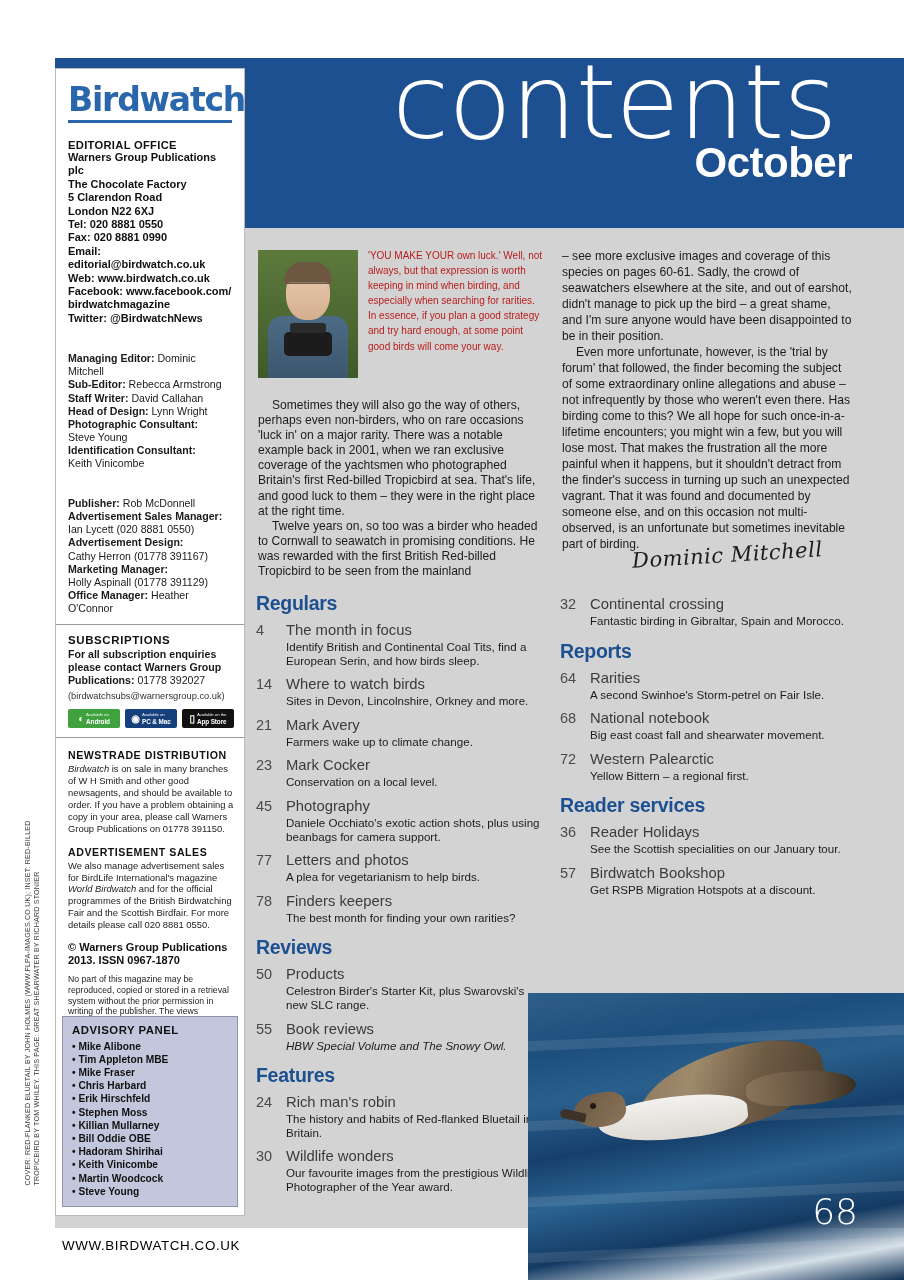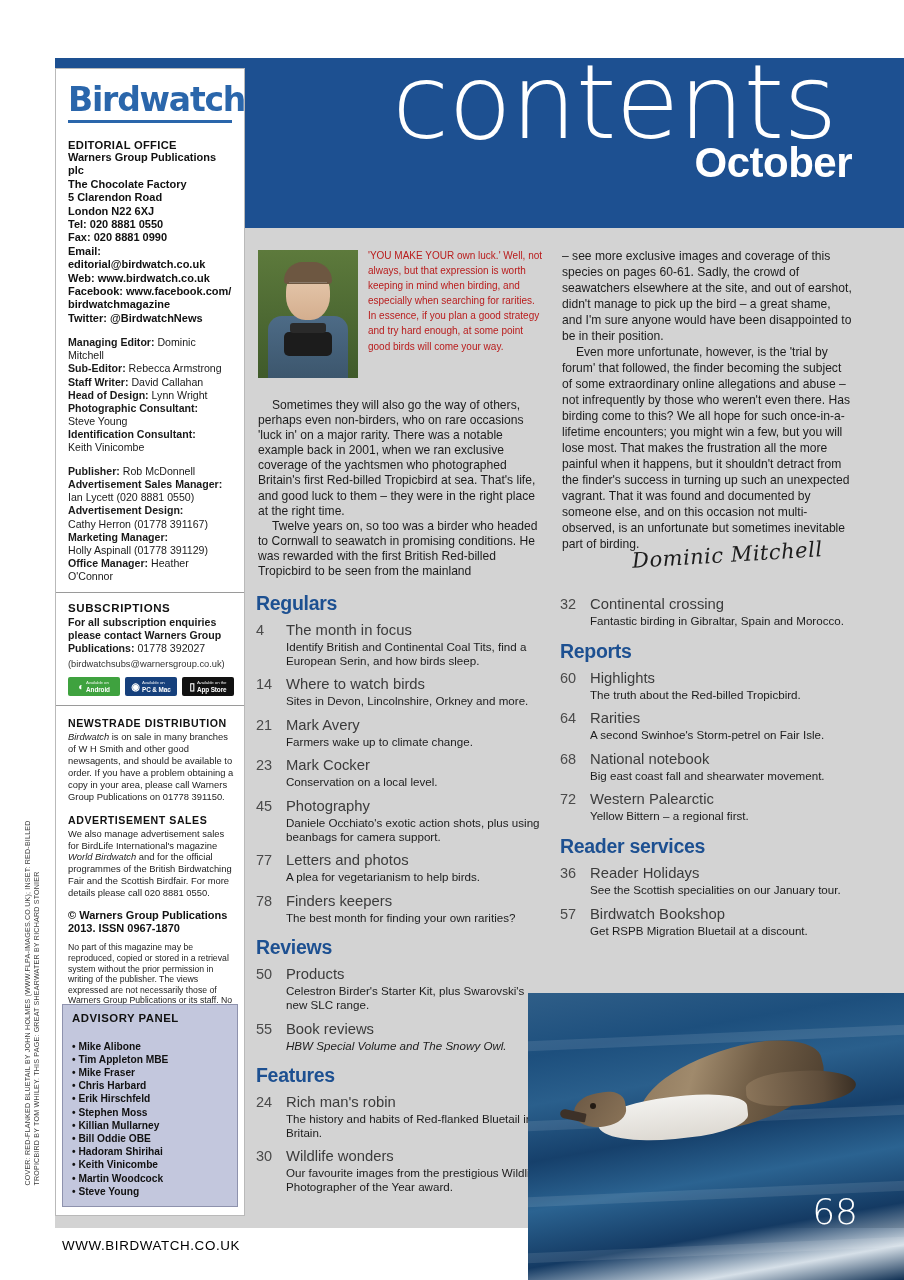--- a/index.html
+++ b/index.html
@@ -82,21 +82,21 @@
 
   .blk { padding: 0 10px 0 12px; }
   .ed-head {
     font-size: 11.2px; font-weight: bold; color: #111;
     letter-spacing: 0.3px; margin-top: 10px;
   }
   .ed-line {
     font-size: 11px; font-weight: bold; color: #111;
     line-height: 13.4px;
   }
-  .staff { margin-top: 11px; font-size: 10.6px; line-height: 13.1px; color: #1a1a1a; }
+  .staff { margin-top: 27px; font-size: 10.6px; line-height: 13.1px; color: #1a1a1a; }
   .staff b { font-weight: bold; }
   .staff .role-val { font-weight: normal; }
 
   .hr-line { height:1px; background:#9a9a9a; margin: 9px 0 0 0; }
 
   .sec-title {
     font-size: 11.5px; font-weight: bold; color: #111;
     letter-spacing: 0.6px; margin: 9px 0 2px 0;
   }
   .sec-body { font-size: 10.6px; line-height: 13.2px; color: #1a1a1a; }
@@ -143,21 +143,21 @@
   .printer-logo .pl-sub  { color:#9c8147; font-size: 4px; letter-spacing: .6px; }
   .printer-text { color: #fff; font-size: 10.4px; line-height: 13px; padding-left: 8px; }
 
   .advisory-box {
     position: absolute; left: 6px; right: 6px; bottom: 8px;
     background: #c3c7dd; border: 1px solid #8e92ad;
     padding: 7px 9px 8px 9px;
   }
   .advisory-title {
     font-size: 11.4px; font-weight: bold; letter-spacing: 0.5px;
-    color: #111; margin-bottom: 16px;
+    color: #111; margin-bottom: 4px;
   }
   .advisory-list { list-style: none; }
   .advisory-list li {
     font-size: 10.2px; font-weight: bold; line-height: 13.2px; color: #111;
   }
   .advisory-list li:before { content: "• "; color:#111; }
 
   
   .vcredit {
     position: absolute; left: -167px; top: 977px;
@@ -572,27 +572,20 @@
       <div class="toc-page">32</div>
       <div class="toc-body">
         <div class="toc-title">Continental crossing</div>
         <div class="toc-desc">Fantastic birding in Gibraltar, Spain and Morocco.</div>
       </div>
     </div>
 
     <div class="toc-head">Reports</div>
 
     <div class="toc-item">
-      <div class="toc-page">60</div>
-      <div class="toc-body">
-        <div class="toc-title">Highlights</div>
-        <div class="toc-desc">The truth about the Red-billed Tropicbird.</div>
-      </div>
-    </div>
-    <div class="toc-item">
       <div class="toc-page">64</div>
       <div class="toc-body">
         <div class="toc-title">Rarities</div>
         <div class="toc-desc">A second Swinhoe's Storm-petrel on Fair Isle.</div>
       </div>
     </div>
     <div class="toc-item">
       <div class="toc-page">68</div>
       <div class="toc-body">
         <div class="toc-title">National notebook</div>
@@ -613,21 +606,21 @@
       <div class="toc-page">36</div>
       <div class="toc-body">
         <div class="toc-title">Reader Holidays</div>
         <div class="toc-desc">See the Scottish specialities on our January tour.</div>
       </div>
     </div>
     <div class="toc-item">
       <div class="toc-page">57</div>
       <div class="toc-body">
         <div class="toc-title">Birdwatch Bookshop</div>
-        <div class="toc-desc">Get RSPB Migration Bluetail at a discount.</div>
+        <div class="toc-desc">Get RSPB Migration Hotspots at a discount.</div>
       </div>
     </div>
   </div>
 
   <div class="bird-photo">
     <div class="sea-band" style="top:40px"></div>
     <div class="sea-band" style="top:120px"></div>
     <div class="sea-band" style="top:196px"></div>
     <div class="sea-band" style="top:252px"></div>
 

